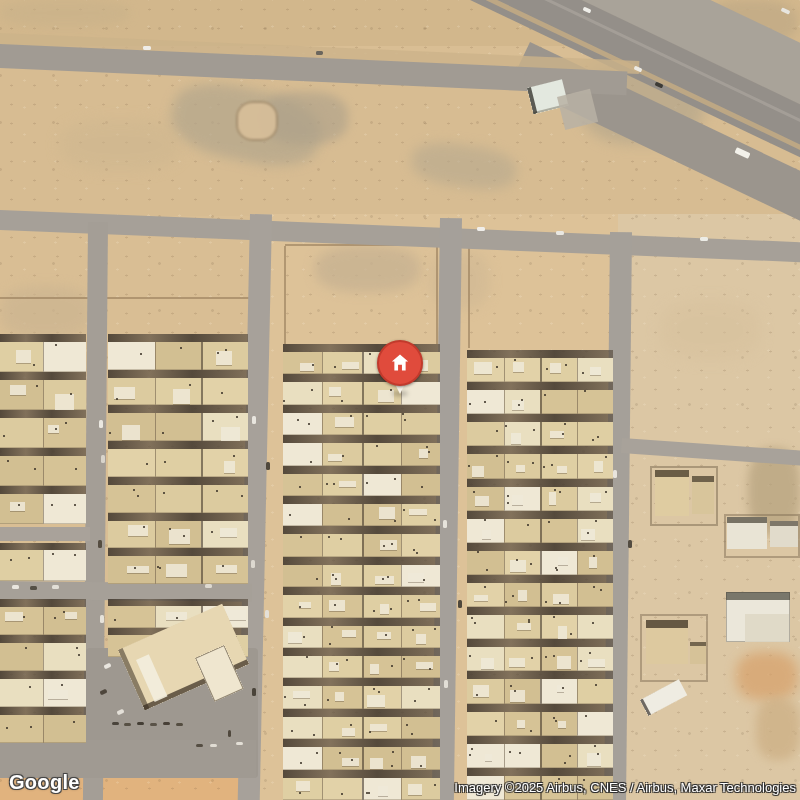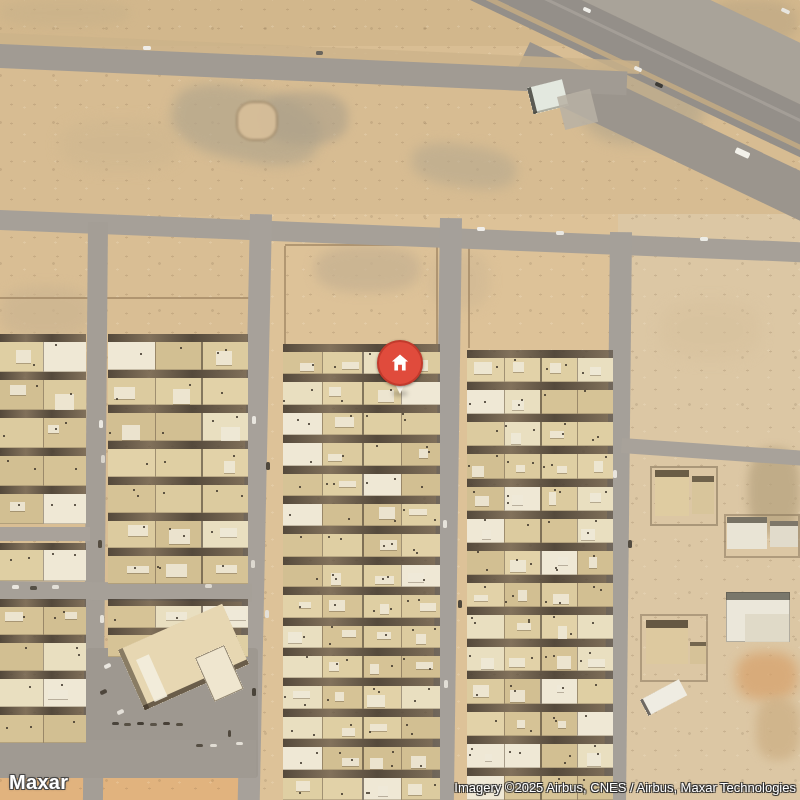--- a/index.html
+++ b/index.html
@@ -967,16 +967,16 @@
     <div class="marker" style="left: 377px; top: 340px;">
       <div class="marker-shadow" style="left: 15px; top: 51px; width: 16px; height: 5px; background: rgba(0, 0, 0, 0.25);"></div>
       <div class="marker-tail" style="left: 17px; top: 42px; border-left: 6px solid transparent; border-right: 6px solid transparent; border-top: 12px solid rgb(247, 242, 232);"></div>
       <div class="marker-circle" style="width: 42px; height: 42px; background: rgb(224, 75, 60); border: 2px solid rgb(194, 58, 44);">
         <svg width="26" height="26" viewBox="0 0 24 24">
           <path d="M12 4.2 L4.5 10.6 L6.8 10.6 L6.8 19 L10.2 19 L10.2 13.6 L13.8 13.6 L13.8 19 L17.2 19 L17.2 10.6 L19.5 10.6 Z" fill="#ffffff"></path>
         </svg>
       </div>
     </div>
 
-    <div class="glogo">Maxar</div>
+    <div class="glogo">Google</div>
     <div class="attr">Imagery ©2025 Airbus, CNES / Airbus, Maxar Technologies</div>
   </div>
 </div>
 
 </body></html>

